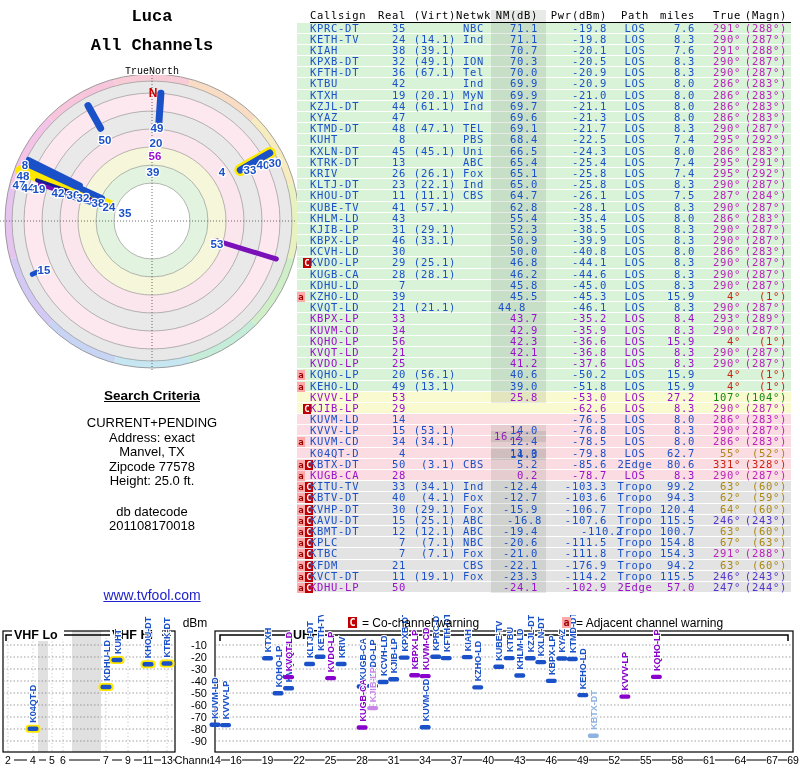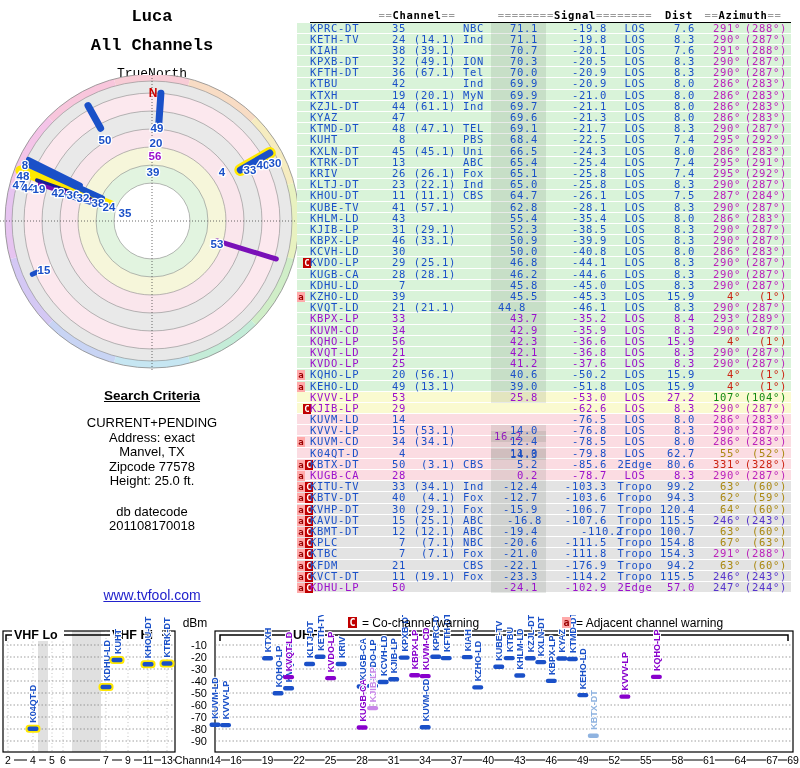--- a/index.html
+++ b/index.html
@@ -2,21 +2,21 @@
 <html><head>
 <meta charset="utf-8">
 <style>
   html,body{margin:0;padding:0;background:#fff;width:800px;height:768px;overflow:hidden;
     font-family:"Liberation Sans",sans-serif;}
   #stage{position:relative;width:800px;height:768px;background:#fff;}
 
   
   #titles{position:absolute;left:2px;top:8px;width:300px;text-align:center;font-family:Liberation Mono, monospace;}
   .title-line{font-weight:bold;font-size:17px;color:#000;line-height:1.0;margin-bottom:12px;}
-  .compass-line{font-size:13px;color:#000;margin-top:2px;}
+  .compass-line{font-size:10px;color:#000;margin-top:2px;}
   #radar-wrap{position:absolute;left:0;top:75px;width:304px;height:296px;}
   #criteria{position:absolute;left:2px;top:388px;width:300px;text-align:center;font-size:13px;color:#000;}
   #criteria .heading{font-weight:bold;text-decoration:underline;margin-bottom:13px;font-size:13.5px;}
   #criteria .cline{line-height:14.5px;}
   #criteria .gap{height:16px;}
   #link-wrap{position:absolute;left:2px;top:586px;width:300px;text-align:center;}
   #link-wrap a{color:#2222cc;font-size:14px;text-decoration:underline;}
 
   
   #signal-table{position:absolute;left:297px;top:10px;width:494px;
@@ -134,26 +134,30 @@
   <div class="cline">201108170018</div>
 </div>
 
 <div id="link-wrap">
   <a href="#">www.tvfool.com</a>
 </div>
 
 <div id="signal-table">
   <div class="hrow">
     <div class="c"></div>
-    <div class="c"></div>
-    <div class="c ctr" style="grid-column:3/5"><span class="eq">==</span><b>Channel</b><span class="eq">==</span></div>
-    <div class="c"></div>
-    <div class="c ctr" style="grid-column:6/9"><span class="eq">========</span><b>Signal</b><span class="eq">========</span></div>
-    <div class="c ctr"><b>Dist</b></div>
-    <div class="c ctr" style="grid-column:10/12"><span class="eq">==</span><b>Azimuth</b><span class="eq">==</span></div>
+    <div class="c">Callsign</div>
+    <div class="c rt">Real</div>
+    <div class="c rt">(Virt)</div>
+    <div class="c ctr">Netwk</div>
+    <div class="c rt nmband" style="padding-right:8px">NM(dB)</div>
+    <div class="c rt" style="padding-right:4px">Pwr(dBm)</div>
+    <div class="c ctr">Path</div>
+    <div class="c rt" style="padding-right:4px">miles</div>
+    <div class="c rt">True</div>
+    <div class="c rt">(Magn)</div>
   </div>
   <div class="hdr-underline"></div>
   <div id="table-body">
         <div class="trow zone-g">
           <div class="c"><span class="badge-slot"></span><span class="badge-slot"></span></div>
           <div class="c cur">KPRC-DT</div>
           <div class="c rt cur">35</div>
           <div class="c rt cur"></div>
           <div class="c ctr cur">NBC</div>
           <div class="c rt nmband cur" style="padding-right: 8px;">71.1</div>

